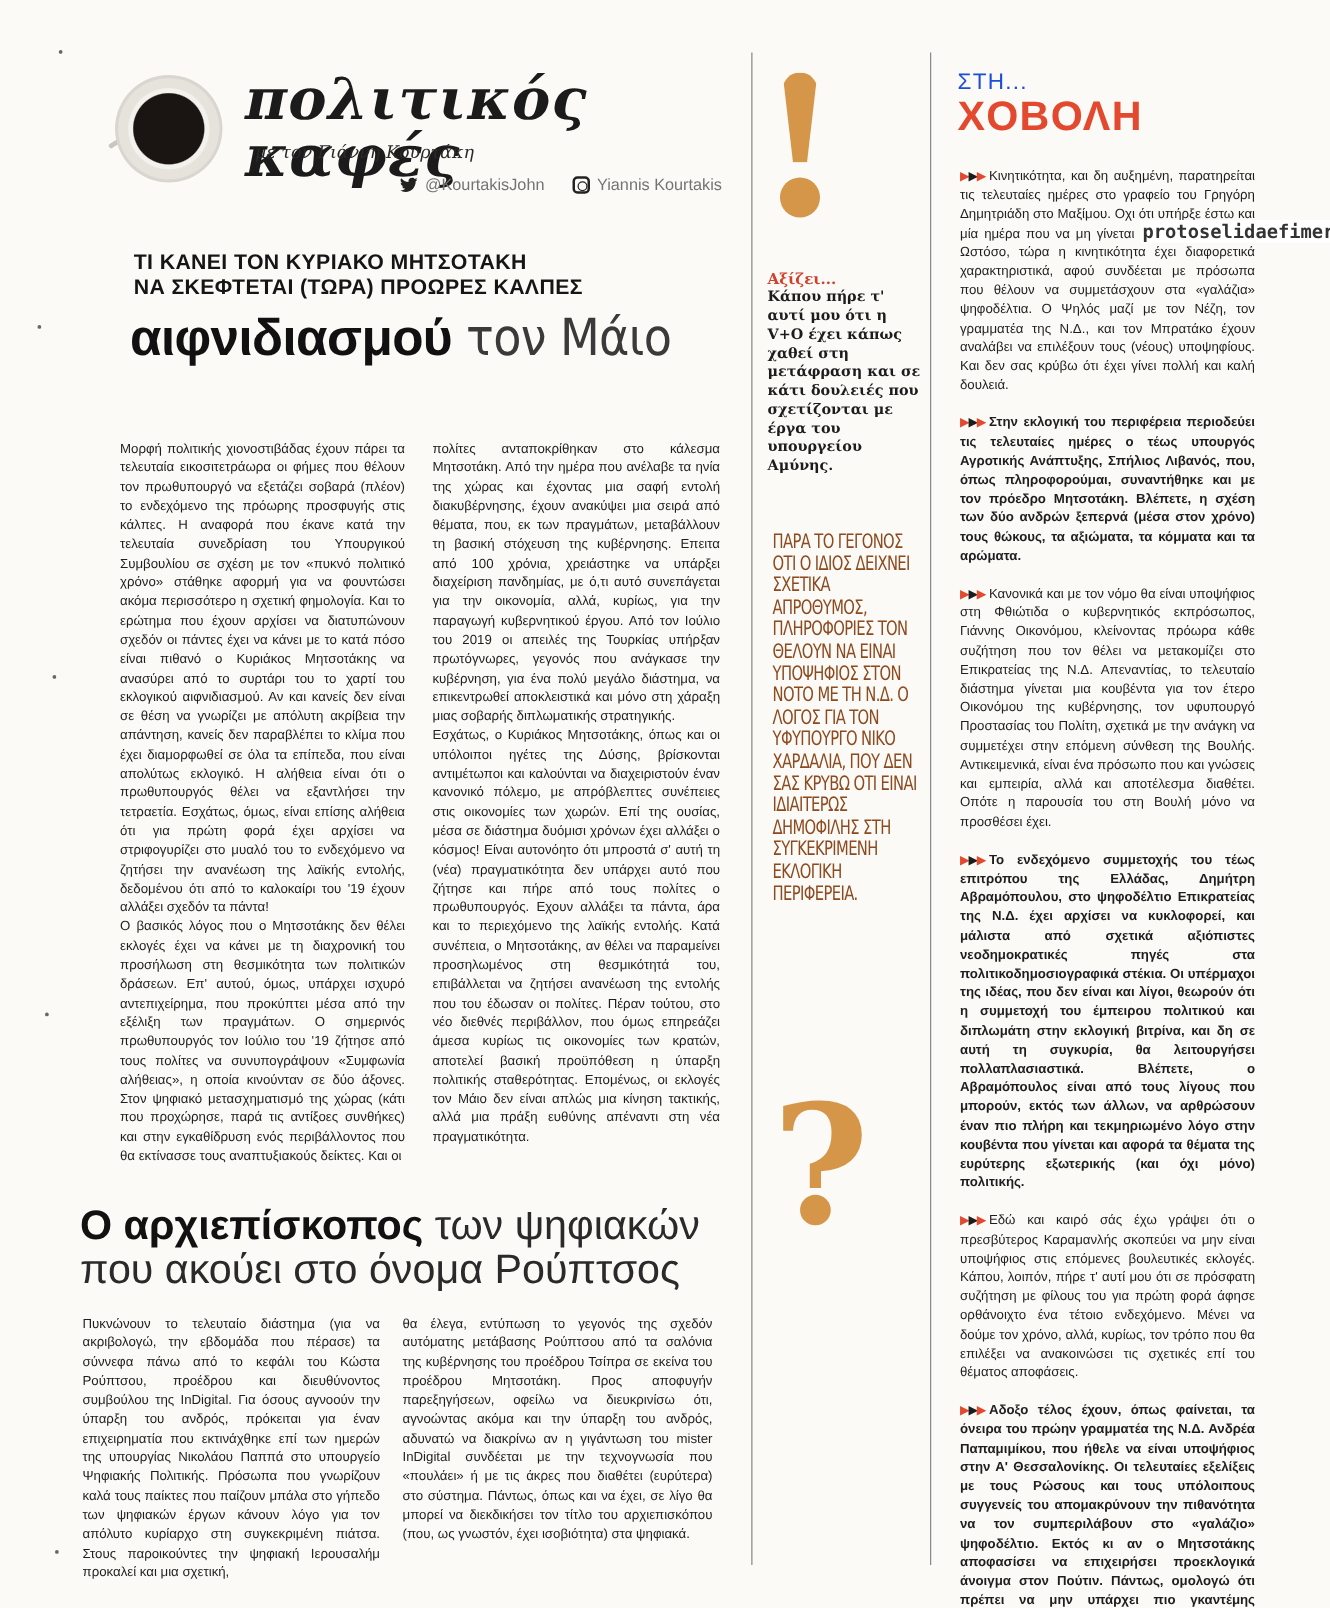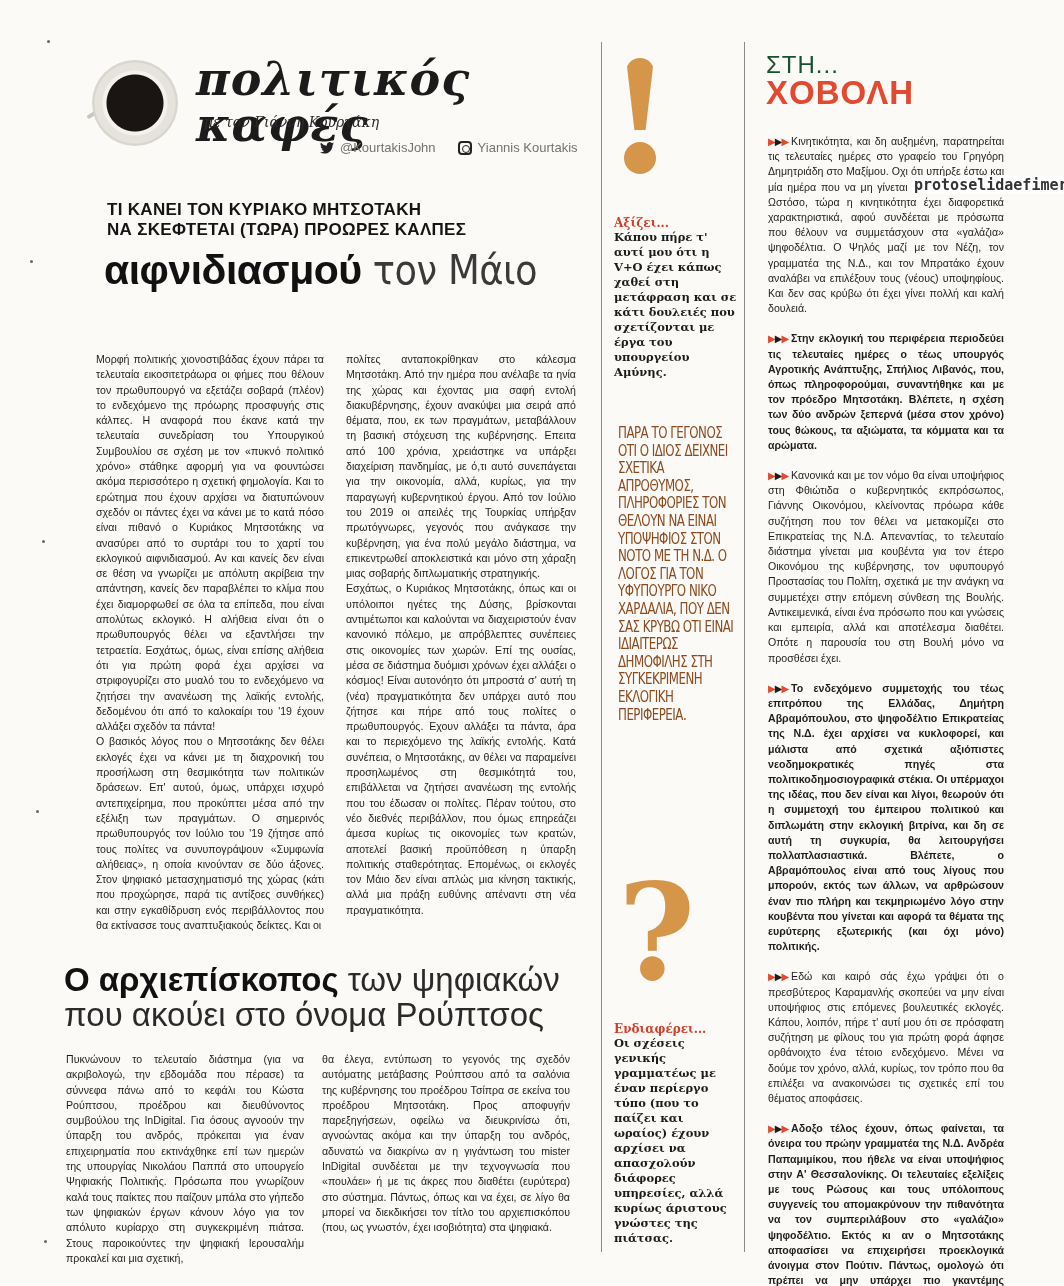--- a/index.html
+++ b/index.html
@@ -48,21 +48,21 @@
   .excl .dot { position: absolute; left: 4px; top: 84px; width: 32px; height: 32px; border-radius: 50%; background: #d6964a; }
   .accent-label { font-family: "DejaVu Serif", serif; font-weight: bold; color: #d0402c; font-size: 12px; }
   .mid-note { font-family: "DejaVu Serif", serif; font-weight: bold; font-size: 11.5px; line-height: 15px; color: #1c1c1c; }
   .mid1 { top: 216px; }
   .callout { position: absolute; left: 618px; top: 424px; width: 120px; font-family: "DejaVu Sans", sans-serif; font-stretch: condensed; font-size: 16px; line-height: 17.6px; color: #8c4a1e; letter-spacing: -0.6px; transform: scaleX(0.82); transform-origin: left top; width: 146px; }
   .quest { position: absolute; left: 618px; top: 868px; width: 50px; height: 130px; font-family: "DejaVu Serif", serif; font-weight: bold; font-size: 132px; line-height: 130px; color: #d6964a; }
   .mid2 { top: 1022px; }
 
   
   .gossip-head { position: absolute; left: 766px; top: 54px; }
-  .gh-small { font-size: 24px; font-weight: 300; color: #14532d; letter-spacing: 1px; line-height: 22px; }
+  .gh-small { font-size: 18px; font-weight: 300; color: #1d4ed8; letter-spacing: 1px; line-height: 22px; }
   .gh-big { font-size: 33px; font-weight: bold; color: #e2492e; letter-spacing: 1px; line-height: 34px; }
   .right-col { position: absolute; left: 768px; width: 236px; font-size: 10.6px; line-height: 15.2px; text-align: justify; color: #1e1e1e; }
   .right-col .item { margin-bottom: 15px; }
   .right-col .item.bold { font-weight: bold; }
   .tri { display: inline-block; font-size: 10px; letter-spacing: -1px; margin-right: 3px; }
   .tri .o { color: #e2492e; }
   .tri .k { color: #1c1c1c; }
   .watermark { position: absolute; left: 912px; top: 176px; font-family: "DejaVu Sans Mono", monospace; font-size: 15px; font-weight: bold; color: #333; background: #fff; padding: 0 2px; }
 
   .dots span { position: absolute; width: 3px; height: 3px; background: #666; border-radius: 50%; }
@@ -124,24 +124,20 @@
   <div class="excl">
     <div class="bar"></div>
       <div class="dot"></div>
   </div>
   <div class="mid mid1">
     <div class="accent-label">Αξίζει...</div>
     <div class="mid-note">Κάπου πήρε τ' αυτί μου ότι η V+O έχει κάπως χαθεί στη μετάφραση και σε κάτι δουλειές που σχετίζονται με έργα του υπουργείου Αμύνης.</div>
   </div>
   <div class="callout">ΠΑΡΑ ΤΟ ΓΕΓΟΝΟΣ ΟΤΙ Ο ΙΔΙΟΣ ΔΕΙΧΝΕΙ ΣΧΕΤΙΚΑ ΑΠΡΟΘΥΜΟΣ, ΠΛΗΡΟΦΟΡΙΕΣ ΤΟΝ ΘΕΛΟΥΝ ΝΑ ΕΙΝΑΙ ΥΠΟΨΗΦΙΟΣ ΣΤΟΝ ΝΟΤΟ ΜΕ ΤΗ Ν.Δ. Ο ΛΟΓΟΣ ΓΙΑ ΤΟΝ ΥΦΥΠΟΥΡΓΟ ΝΙΚΟ ΧΑΡΔΑΛΙΑ, ΠΟΥ ΔΕΝ ΣΑΣ ΚΡΥΒΩ ΟΤΙ ΕΙΝΑΙ ΙΔΙΑΙΤΕΡΩΣ ΔΗΜΟΦΙΛΗΣ ΣΤΗ ΣΥΓΚΕΚΡΙΜΕΝΗ ΕΚΛΟΓΙΚΗ ΠΕΡΙΦΕΡΕΙΑ.</div>
   <div class="quest">?</div>
-  <div class="mid mid2">
-    <div class="accent-label">Ενδιαφέρει...</div>
-    <div class="mid-note">Οι σχέσεις γενικής γραμματέως με έναν περίεργο τύπο (που το παίζει και ωραίος) έχουν αρχίσει να απασχολούν διάφορες υπηρεσίες, αλλά κυρίως άριστους γνώστες της πιάτσας.</div>
-  </div>
 
   <div class="gossip-head">
     <div class="gh-small">ΣΤΗ...</div>
     <div class="gh-big">ΧΟΒΟΛΗ</div>
   </div>
 
   <div class="right-col" style="top:134px;">
     <div class="item">
       <span class="tri"><span class="o">▶</span><span class="k">▶</span><span class="o">▶</span></span><span>Κινητικότητα, και δη αυξημένη, παρατηρείται τις τελευταίες ημέρες στο γραφείο του Γρηγόρη Δημητριάδη στο Μαξίμου. Οχι ότι υπήρξε έστω και μία ημέρα που να μη γίνεται ο απόλυτος χαμός. Ωστόσο, τώρα η κινητικότητα έχει διαφορετικά χαρακτηριστικά, αφού συνδέεται με πρόσωπα που θέλουν να συμμετάσχουν στα «γαλάζια» ψηφοδέλτια. Ο Ψηλός μαζί με τον Νέζη, τον γραμματέα της Ν.Δ., και τον Μπρατάκο έχουν αναλάβει να επιλέξουν τους (νέους) υποψηφίους. Και δεν σας κρύβω ότι έχει γίνει πολλή και καλή δουλειά.</span>
     </div>

